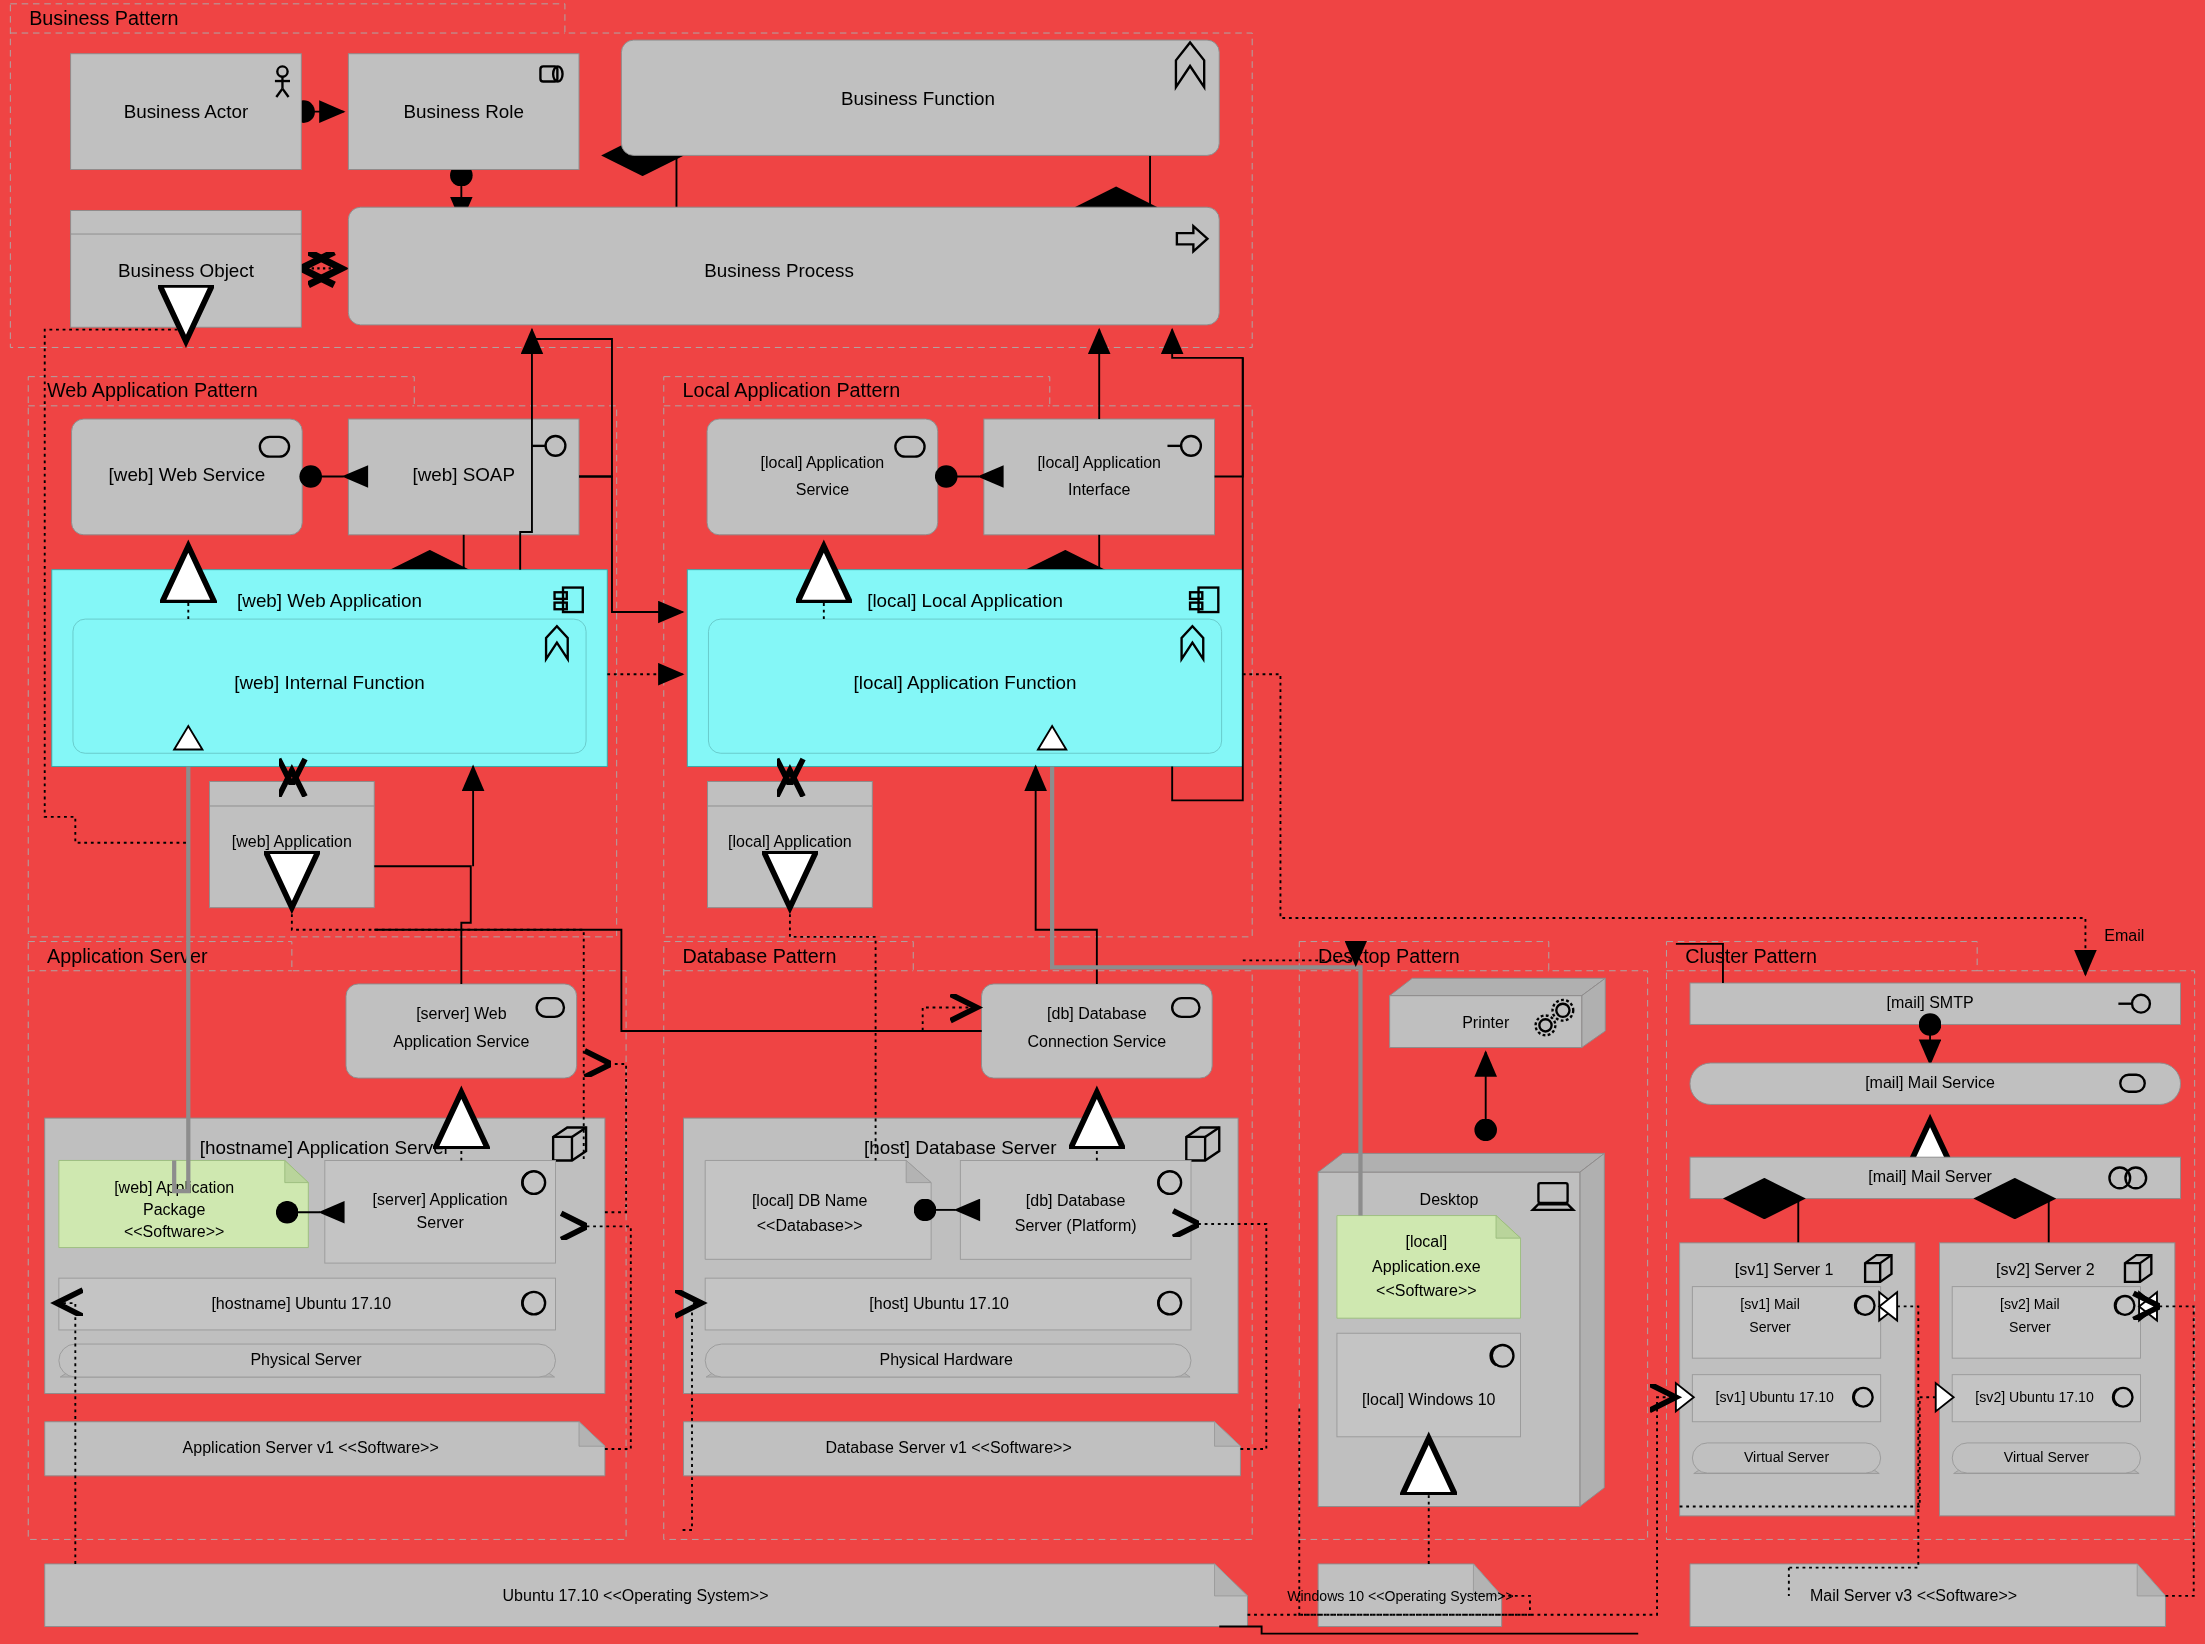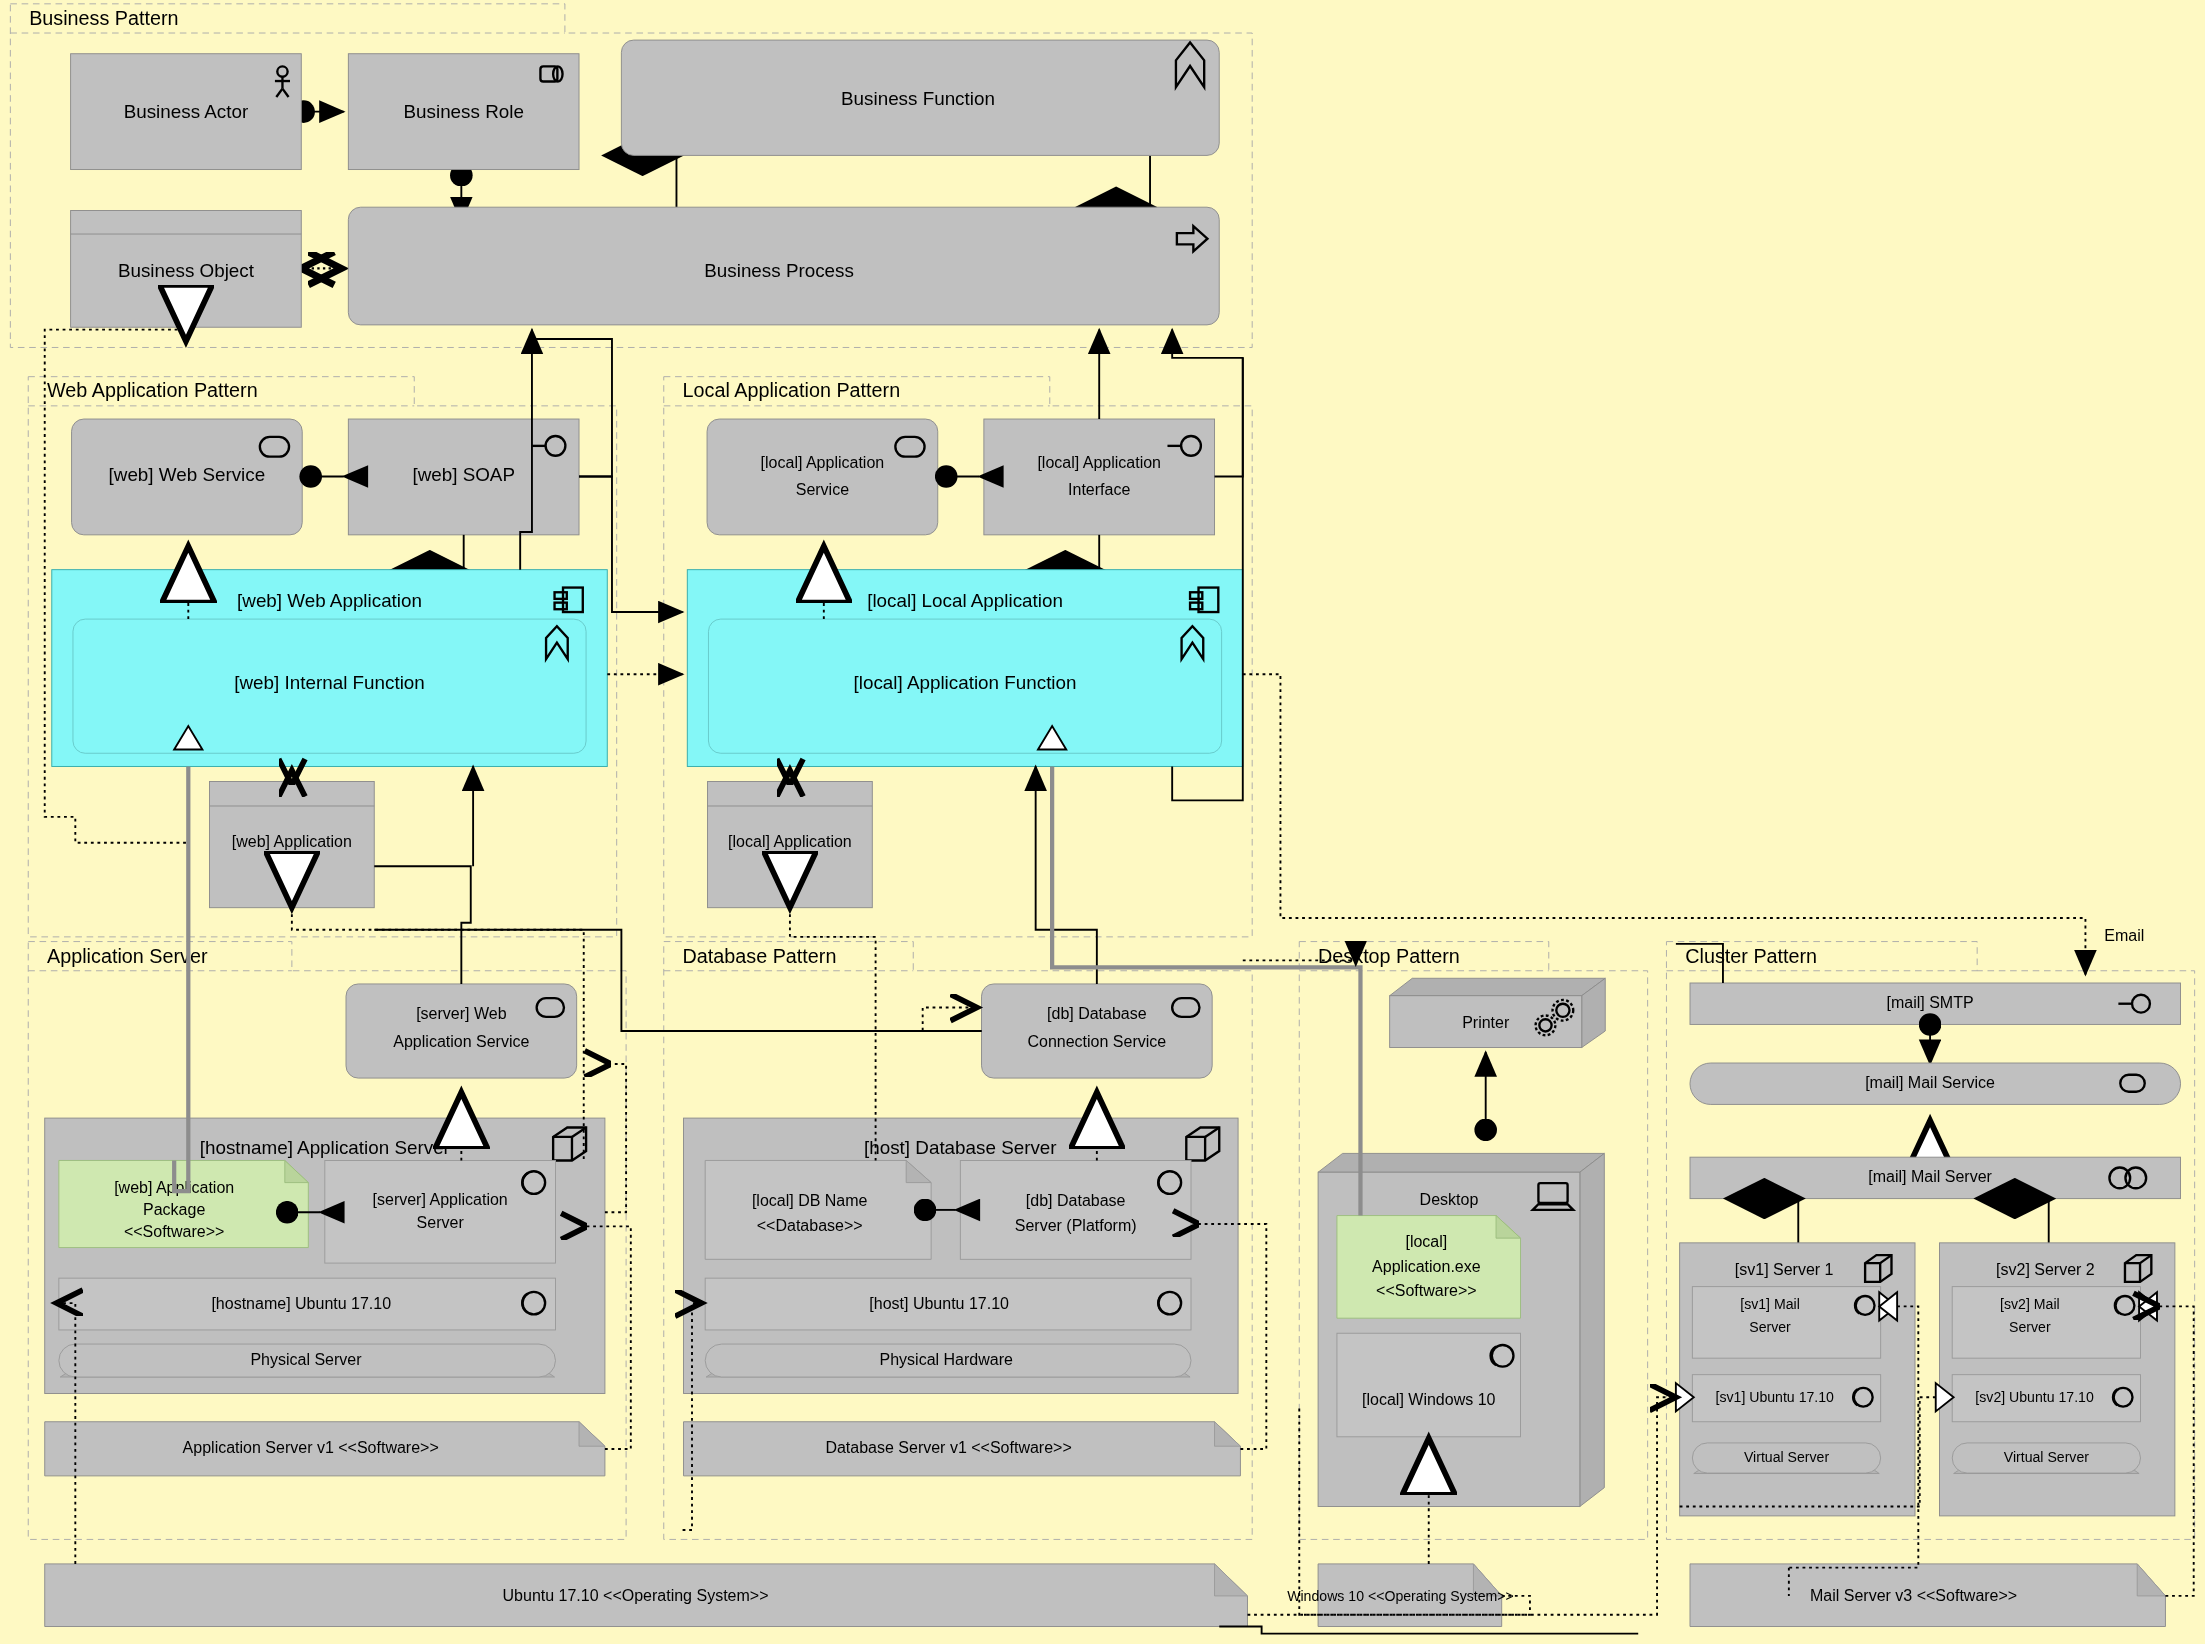--- a/index.html
+++ b/index.html
@@ -1,17 +1,17 @@
 <!DOCTYPE html>
 <html style="font-size:7.5px"><head>
 <meta charset="utf-8">
 <style>
   html,body{margin:0;padding:0;background:#ffffff;}
   body{font-family:"Liberation Sans", sans-serif;}
-  #stage{position:relative;width:2205px;height:1644px;background:#fef9c3;overflow:hidden;}
+  #stage{position:relative;width:2205px;height:1644px;background:#ef4444;overflow:hidden;}
   svg{display:block;}
   text{font-family:"Liberation Sans", sans-serif; fill:#000; dominant-baseline:middle;}
   .grp{font-size:42px;}
   .lbl{font-size:40px;}
   .lbl-s{font-size:34px;}
   .lbl-xs{font-size:30px;}
   .box{fill:#c0c0c0;stroke:#8c8c8c;stroke-width:2;}
   .cyan{fill:#84f7f7;stroke:#3aa;stroke-width:2;}
   .cyan-in{fill:#84f7f7;stroke:#67c9c9;stroke-width:2;}
   .green{fill:#cfe8b0;stroke:#9cbd7e;stroke-width:2;}

